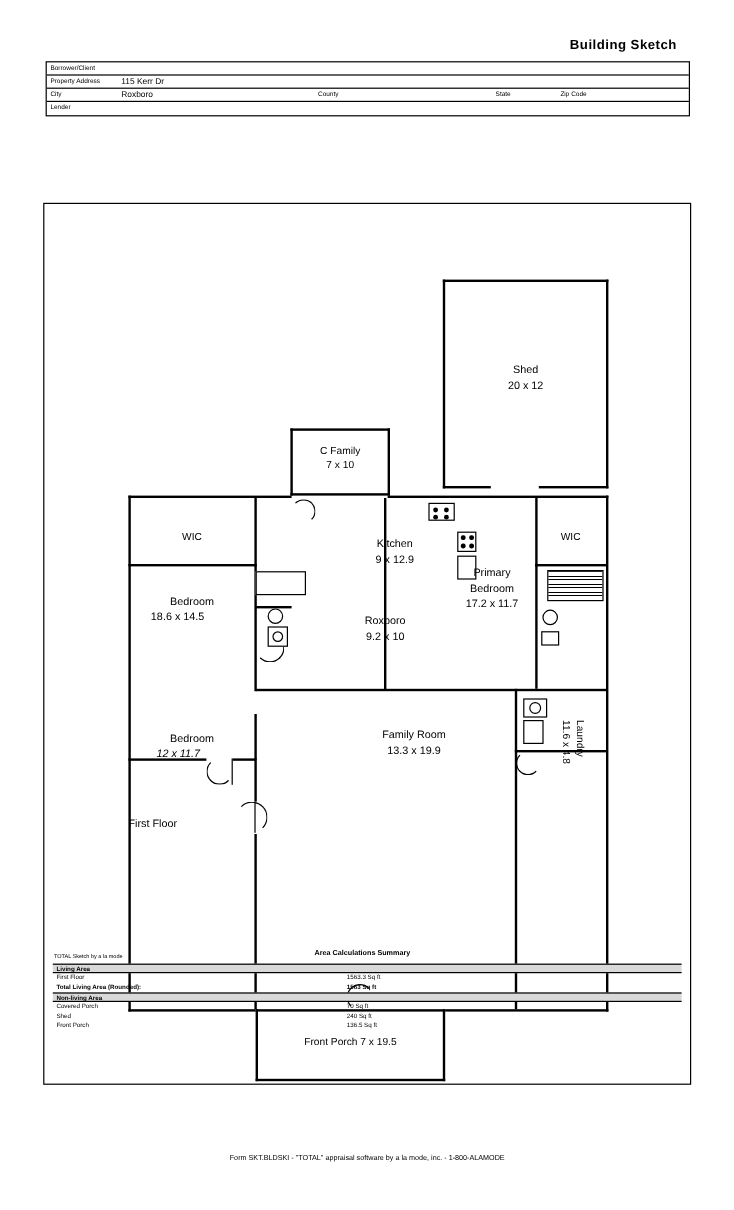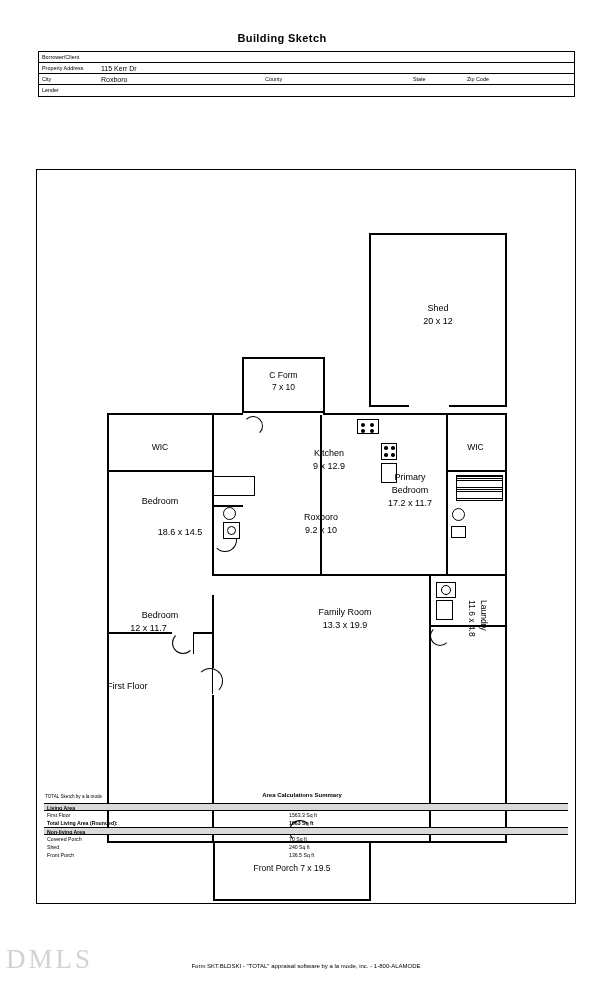--- a/index.html
+++ b/index.html
@@ -19,21 +19,21 @@
     position: absolute;
     left: 0; top: 0;
     width: 612px; height: 1008px;
   }
 
   
   .doc-title {
     position: absolute;
     left: 0; top: 32px;
     width: 564px;
-    text-align: center;
+    text-align: right;
     font-size: 11px;
     font-weight: bold;
     letter-spacing: .4px;
   }
 
   
   .hdr {
     position: absolute;
     left: 38px; top: 51px;
     width: 537px;
@@ -233,21 +233,21 @@
     </div>
     <div class="label big" style="left:332px; top:146px; width:138px;">
       <span>20 x 12</span>
     </div>
 
     <div class="wall" style="left:205px; top:187px; width:83px; height:2px;"></div>
     <div class="wall" style="left:205px; top:187px; width:2px; height:56px;"></div>
     <div class="wall" style="left:286px; top:187px; width:2px; height:56px;"></div>
     <div class="wall" style="left:205px; top:241px; width:83px; height:2px;"></div>
     <div class="label" style="left:205px; top:200px; width:83px;">
-      <span>C Form</span>
+      <span>C Family</span>
     </div>
     <div class="label" style="left:205px; top:212px; width:83px;">
       <span>7 x 10</span>
     </div>
 
     <div class="wall" style="left:70px; top:243px; width:136px; height:2px;"></div>
     <div class="wall" style="left:286px; top:243px; width:184px; height:2px;"></div>
     <div class="wall" style="left:70px; top:243px; width:2px; height:430px;"></div>
     <div class="wall" style="left:468px; top:243px; width:2px; height:430px;"></div>
     <div class="wall" style="left:70px; top:671px; width:106px; height:2px;"></div>
@@ -345,21 +345,21 @@
     <div class="label big" style="left:237px; top:278px; width:110px;">
       <span>Kitchen</span>
     </div>
     <div class="label big" style="left:237px; top:291px; width:110px;">
       <span>9 x 12.9</span>
     </div>
 
     <div class="label big" style="left:70px; top:326px; width:106px;">
       <span>Bedroom</span>
     </div>
-    <div class="label big" style="left:70px; top:357px; width:82px;padding-left:32px;">
+    <div class="label big" style="left:70px; top:339px; width:82px;">
       <span>18.6 x 14.5</span>
     </div>
 
     <div class="label big" style="left:330px; top:302px; width:86px;">
       <span>Primary</span>
     </div>
     <div class="label big" style="left:330px; top:315px; width:86px;">
       <span>Bedroom</span>
     </div>
     <div class="label big" style="left:330px; top:328px; width:86px;">
@@ -369,21 +369,21 @@
     <div class="label big" style="left:230px; top:342px; width:108px;">
       <span>Roxboro</span>
     </div>
     <div class="label big" style="left:230px; top:355px; width:108px;">
       <span>9.2 x 10</span>
     </div>
 
     <div class="label big" style="left:70px; top:440px; width:106px;">
       <span>Bedroom</span>
     </div>
-    <div class="label big" style="left:70px; top:453px; width:83px;">
+    <div class="label big" style="left:70px; top:453px; width:83px;font-style:italic;">
       <span>12 x 11.7</span>
     </div>
 
     <div class="label big" style="left:230px; top:437px; width:156px;">
       <span>Family Room</span>
     </div>
     <div class="label big" style="left:230px; top:450px; width:156px;">
       <span>13.3 x 19.9</span>
     </div>
 
@@ -428,21 +428,18 @@
     <div class="calc-line">
       <span class="cl-name">Shed</span>
       <span class="cl-val">240 Sq ft</span>
     </div>
     <div class="calc-line">
       <span class="cl-name">Front Porch</span>
       <span class="cl-val">136.5 Sq ft</span>
     </div>
   </div>
 
-  <div class="watermark">
-    <span>DMLS</span>
-  </div>
 
   <div class="footer">
     <span>Form SKT.BLDSKI - "TOTAL" appraisal software by a la mode, inc. - 1-800-ALAMODE</span>
   </div>
 
 </div>
 
 </body></html>

